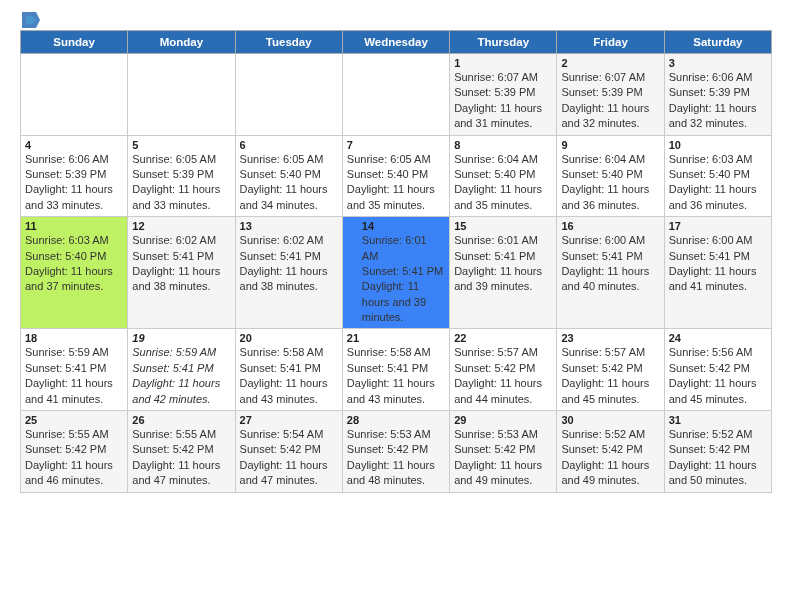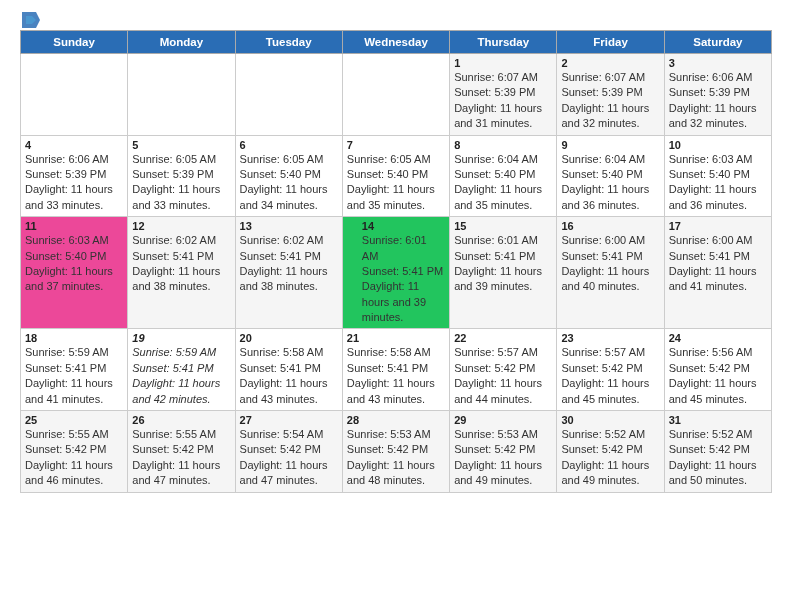--- a/index.html
+++ b/index.html
@@ -184,33 +184,33 @@
           <td style="background-color: rgb(255, 255, 255);">
             <span class="day-number">9</span>
             <div class="day-info">Sunrise: 6:04 AM<br>Sunset: 5:40 PM<br>Daylight: 11 hours and 36 minutes.</div>
           </td>
           <td style="background-color: rgb(255, 255, 255);">
             <span class="day-number">10</span>
             <div class="day-info">Sunrise: 6:03 AM<br>Sunset: 5:40 PM<br>Daylight: 11 hours and 36 minutes.</div>
           </td>
         </tr>
         <tr>
-          <td style="background-color: #ec4899;">
+          <td style="background-color: #bef264;">
             <span class="day-number">11</span>
             <div class="day-info">Sunrise: 6:03 AM<br>Sunset: 5:40 PM<br>Daylight: 11 hours and 37 minutes.</div>
           </td>
           <td style="background-color: rgb(245, 245, 245);">
             <span class="day-number">12</span>
             <div class="day-info">Sunrise: 6:02 AM<br>Sunset: 5:41 PM<br>Daylight: 11 hours and 38 minutes.</div>
           </td>
           <td style="background-color: rgb(245, 245, 245); margin-left: 8px;">
             <span class="day-number">13</span>
             <div class="day-info">Sunrise: 6:02 AM<br>Sunset: 5:41 PM<br>Daylight: 11 hours and 38 minutes.</div>
           </td>
-          <td style="background-color: #22c55e; padding-left: 19px;">
+          <td style="background-color: #3b82f6; padding-left: 19px;">
             <span class="day-number">14</span>
             <div class="day-info">Sunrise: 6:01 AM<br>Sunset: 5:41 PM<br>Daylight: 11 hours and 39 minutes.</div>
           </td>
           <td style="background-color: rgb(245, 245, 245);">
             <span class="day-number">15</span>
             <div class="day-info">Sunrise: 6:01 AM<br>Sunset: 5:41 PM<br>Daylight: 11 hours and 39 minutes.</div>
           </td>
           <td style="background-color: rgb(245, 245, 245);">
             <span class="day-number">16</span>
             <div class="day-info">Sunrise: 6:00 AM<br>Sunset: 5:41 PM<br>Daylight: 11 hours and 40 minutes.</div>

